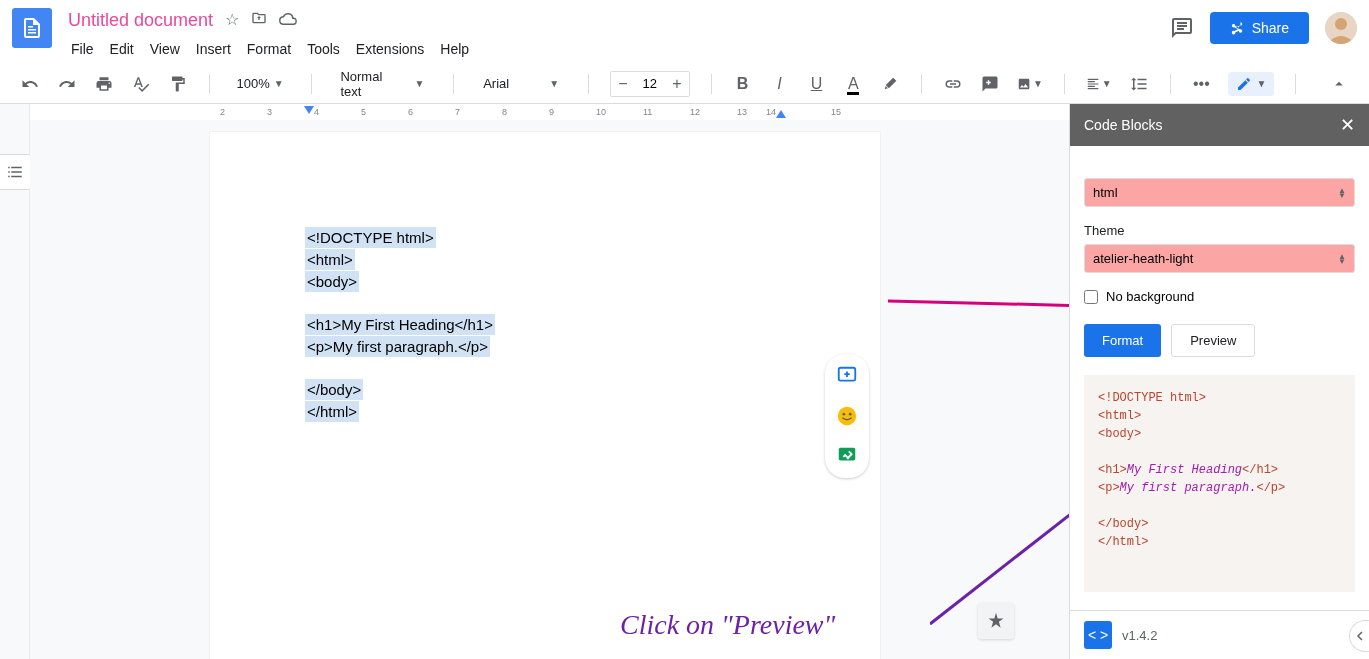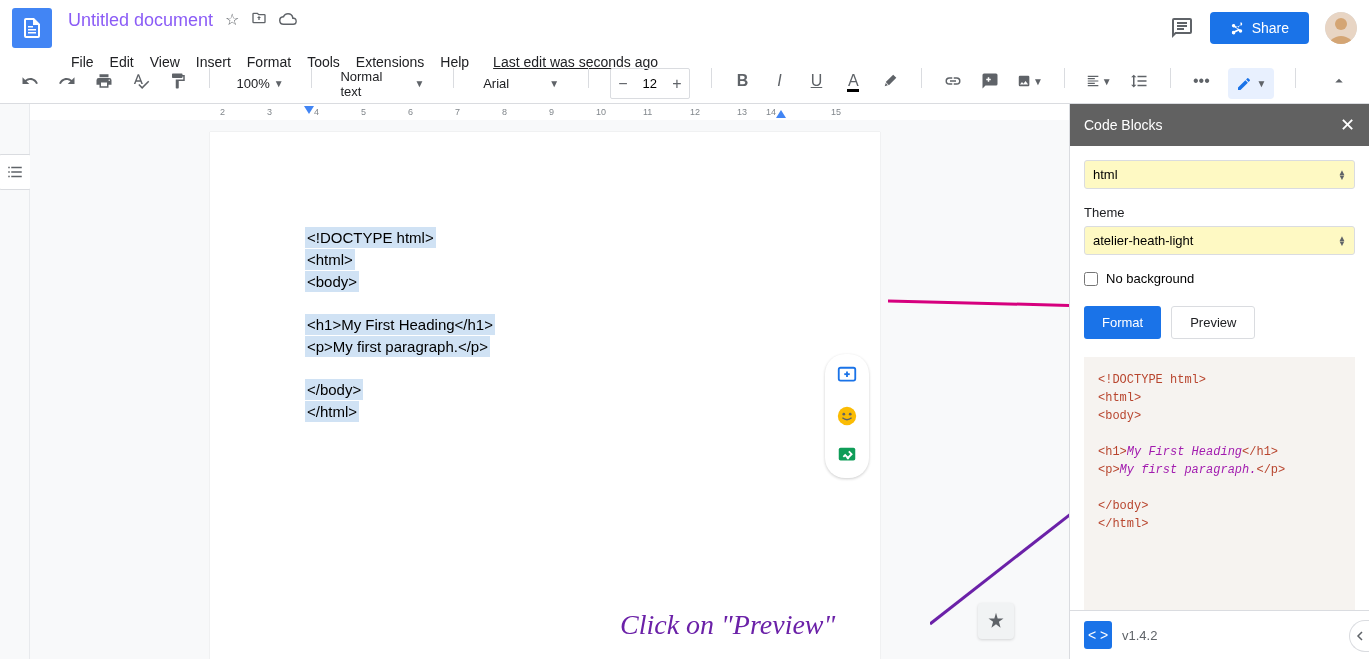--- a/index.html
+++ b/index.html
@@ -3,33 +3,33 @@
 <meta charset="utf-8">
 <style>
 * { margin: 0; padding: 0; box-sizing: border-box; }
 body { font-family: Arial, sans-serif; background: #fff; width: 1369px; height: 659px; overflow: hidden; position: relative; }
 
 .header { display: flex; align-items: flex-start; padding: 8px 12px 0; height: 64px; }
 .logo { width: 40px; height: 40px; background: #4285f4; border-radius: 3px; display: flex; align-items: center; justify-content: center; margin-right: 12px; }
 .logo svg { width: 24px; height: 24px; fill: #fff; }
 .title-area { flex: 1; }
 .title-row { display: flex; align-items: center; gap: 8px; }
-.doc-title { font-size: 18px; color: #8b5cf6; padding: 2px 4px; }
+.doc-title { font-size: 18px; color: #ec4899; padding: 2px 4px; }
 .title-icons { display: flex; gap: 12px; color: #5f6368; }
 .title-icons span { cursor: pointer; }
 .menubar { display: flex; gap: 2px; margin-top: 4px; align-items: center; }
-.menubar span { font-size: 14px; color: #202124; padding: 4px 7px; cursor: pointer; margin-top: 13px; }
+.menubar span { font-size: 14px; color: #202124; padding: 4px 7px; cursor: pointer; }
 .last-edit { color: #5f6368; text-decoration: underline; margin-left: 8px; font-size: 14px; }
 .header-right { display: flex; align-items: center; gap: 16px; margin-top: 4px; }
 .comment-icon { width: 24px; height: 24px; color: #5f6368; cursor: pointer; }
 .share-btn { background: #1a73e8; color: #fff; border: none; border-radius: 4px; padding: 8px 20px; font-size: 14px; font-weight: 500; display: flex; align-items: center; gap: 8px; cursor: pointer; }
 .avatar { width: 32px; height: 32px; border-radius: 50%; background: #ddd; overflow: hidden; }
 .avatar svg { width: 32px; height: 32px; }
 
-.toolbar { display: flex; padding: 4px 20px; border-bottom: 1px solid #dadce0; height: 40px; gap: 17px; }
+.toolbar { display: flex; align-items: center; padding: 4px 20px; border-bottom: 1px solid #dadce0; height: 40px; gap: 17px; }
 .tb-btn { width: 26px; height: 26px; display: flex; align-items: center; justify-content: center; color: #5f6368; cursor: pointer; border-radius: 2px; }
 .tb-sep { width: 1px; height: 20px; background: #dadce0; margin: 0 4px; }
 .zoom { display: flex; align-items: center; font-size: 13px; color: #202124; padding: 0 6px; gap: 4px; cursor: pointer; }
 .style-select { display: flex; align-items: center; font-size: 13px; color: #202124; padding: 0 8px; gap: 18px; cursor: pointer; min-width: 100px; }
 .font-select { display: flex; align-items: center; font-size: 13px; color: #202124; padding: 0 8px; gap: 40px; cursor: pointer; }
 .font-size { display: flex; align-items: center; border: 1px solid #dadce0; border-radius: 2px; }
 .font-size button { width: 24px; height: 24px; border: none; background: none; cursor: pointer; color: #5f6368; font-size: 16px; }
 .font-size input { width: 30px; border: none; text-align: center; font-size: 13px; }
 .text-color { position: relative; }
 .text-color .underline { position: absolute; bottom: 2px; left: 4px; right: 4px; height: 3px; background: #000; }
@@ -52,26 +52,26 @@
 .side-actions { position: absolute; right: 200px; top: 250px; background: #fff; border-radius: 20px; box-shadow: 0 1px 3px rgba(0,0,0,0.2); padding: 8px; display: flex; flex-direction: column; gap: 12px; }
 .side-actions div { width: 28px; height: 28px; display: flex; align-items: center; justify-content: center; cursor: pointer; }
 
 .explore-btn { position: absolute; bottom: 20px; right: 55px; width: 36px; height: 36px; background: #f1f3f4; border-radius: 4px; display: flex; align-items: center; justify-content: center; cursor: pointer; box-shadow: 0 1px 3px rgba(0,0,0,0.15); }
 
 .annotation1 { position: absolute; top: 160px; left: 540px; font-family: 'Comic Sans MS', cursive; font-size: 28px; color: #d6007e; font-weight: 500; font-style: italic; }
 .arrow1 { position: absolute; top: 182px; left: 858px; }
 .annotation2 { position: absolute; top: 505px; left: 590px; font-family: 'Comic Sans MS', cursive; font-size: 28px; color: #6b21a8; font-weight: 500; font-style: italic; }
 .arrow2 { position: absolute; top: 300px; left: 900px; }
 
-.sidebar { width: 300px; background: #fff; border-left: 1px solid #dadce0; display: flex; flex-direction: column; }
+.sidebar { width: 300px; background: #fff; border-left: 1px solid #dadce0; display: flex; flex-direction: column; gap: 18px; }
 .sidebar-header { background: #616161; color: #fff; padding: 10px 14px; font-size: 14px; font-weight: 500; display: flex; justify-content: space-between; align-items: center; }
 .sidebar-close { cursor: pointer; font-size: 18px; }
 .sidebar-body { padding: 14px; flex: 1; overflow: auto; }
 .cb-label { font-size: 13px; color: #202124; margin-bottom: 6px; }
-.cb-select { width: 100%; padding: 6px 8px; border: 1px solid #dadce0; border-radius: 3px; font-size: 13px; background: #fef9c3; display: flex; justify-content: space-between; align-items: center; cursor: pointer; margin-bottom: 16px; }
+.cb-select { width: 100%; padding: 6px 8px; border: 1px solid #dadce0; border-radius: 3px; font-size: 13px; background: #fca5a5; display: flex; justify-content: space-between; align-items: center; cursor: pointer; margin-bottom: 16px; }
 .cb-checkbox { display: flex; align-items: center; gap: 8px; font-size: 13px; margin-bottom: 20px; }
 .cb-checkbox input { width: 14px; height: 14px; }
 .cb-buttons { display: flex; gap: 10px; margin-bottom: 18px; }
 .cb-btn-primary { background: #1a73e8; color: #fff; border: none; border-radius: 3px; padding: 8px 18px; font-size: 13px; cursor: pointer; }
 .cb-btn-secondary { background: #fff; color: #202124; border: 1px solid #dadce0; border-radius: 3px; padding: 8px 18px; font-size: 13px; cursor: pointer; }
 .cb-preview { background: #f6f3f0; padding: 14px; font-family: 'Courier New', monospace; font-size: 12px; line-height: 1.5; min-height: 280px; }
 .cb-preview .tag { color: #b8452e; }
 .cb-preview .txt { color: #a21caf; font-style: italic; }
 .sidebar-footer { padding: 10px 14px; display: flex; align-items: center; gap: 10px; border-top: 1px solid #dadce0; }
 .cb-icon { width: 28px; height: 28px; background: #1a73e8; border-radius: 3px; display: flex; align-items: center; justify-content: center; color: #fff; font-size: 14px; }
@@ -107,21 +107,20 @@
     </div>
     <div class="menubar">
       <span>File</span>
       <span>Edit</span>
       <span>View</span>
       <span>Insert</span>
       <span>Format</span>
       <span>Tools</span>
       <span>Extensions</span>
       <span>Help</span>
-      <span class="last-edit">Last edit was seconds ago</span>
     </div>
   </div>
   <div class="header-right">
     <div class="comment-icon">
       <svg viewBox="0 0 24 24" fill="#5f6368">
           <path d="M20 2H4a2 2 0 0 0-2 2v18l4-4h14a2 2 0 0 0 2-2V4a2 2 0 0 0-2-2zm0 14H5.17L4 17.17V4h16v12zM7 9h10v2H7zm0-3h10v2H7zm0 6h7v2H7z"></path>
         </svg>
     </div>
     <button class="share-btn">
       <svg width="14" height="14" viewBox="0 0 24 24" fill="#fff">

